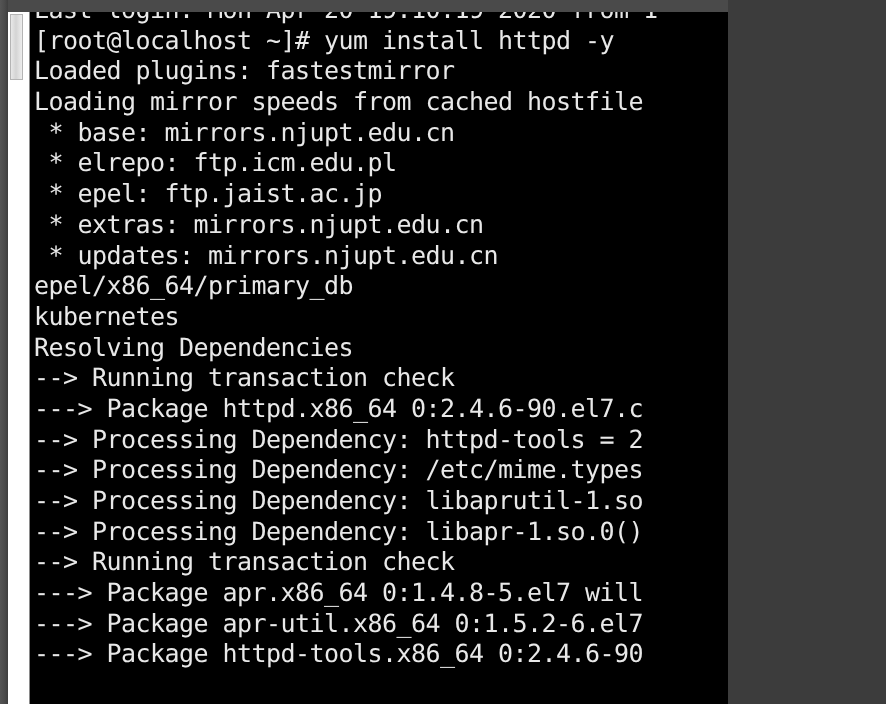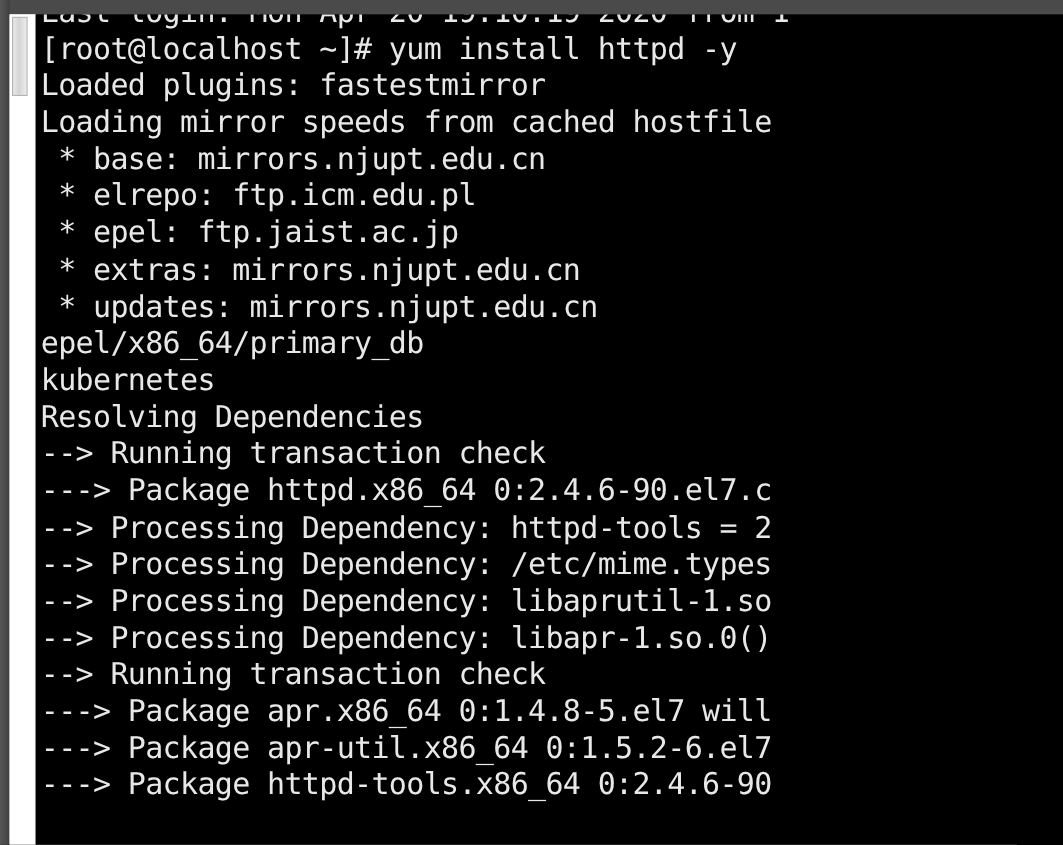--- a/index.html
+++ b/index.html
@@ -3,21 +3,21 @@
 <meta charset="utf-8">
 <title>Terminal</title>
 <style>
   html, body {
     margin: 0;
     padding: 0;
     background: #3c3c3c;
   }
   #screen {
     position: relative;
-    width: 886px;
+    width: 728px;
     height: 704px;
     overflow: hidden;
     background: #3c3c3c;
     font-family: "DejaVu Sans Mono", "Liberation Mono", monospace;
   }
 
   
   #frame-left {
     position: absolute;
     left: 0; top: 0;

